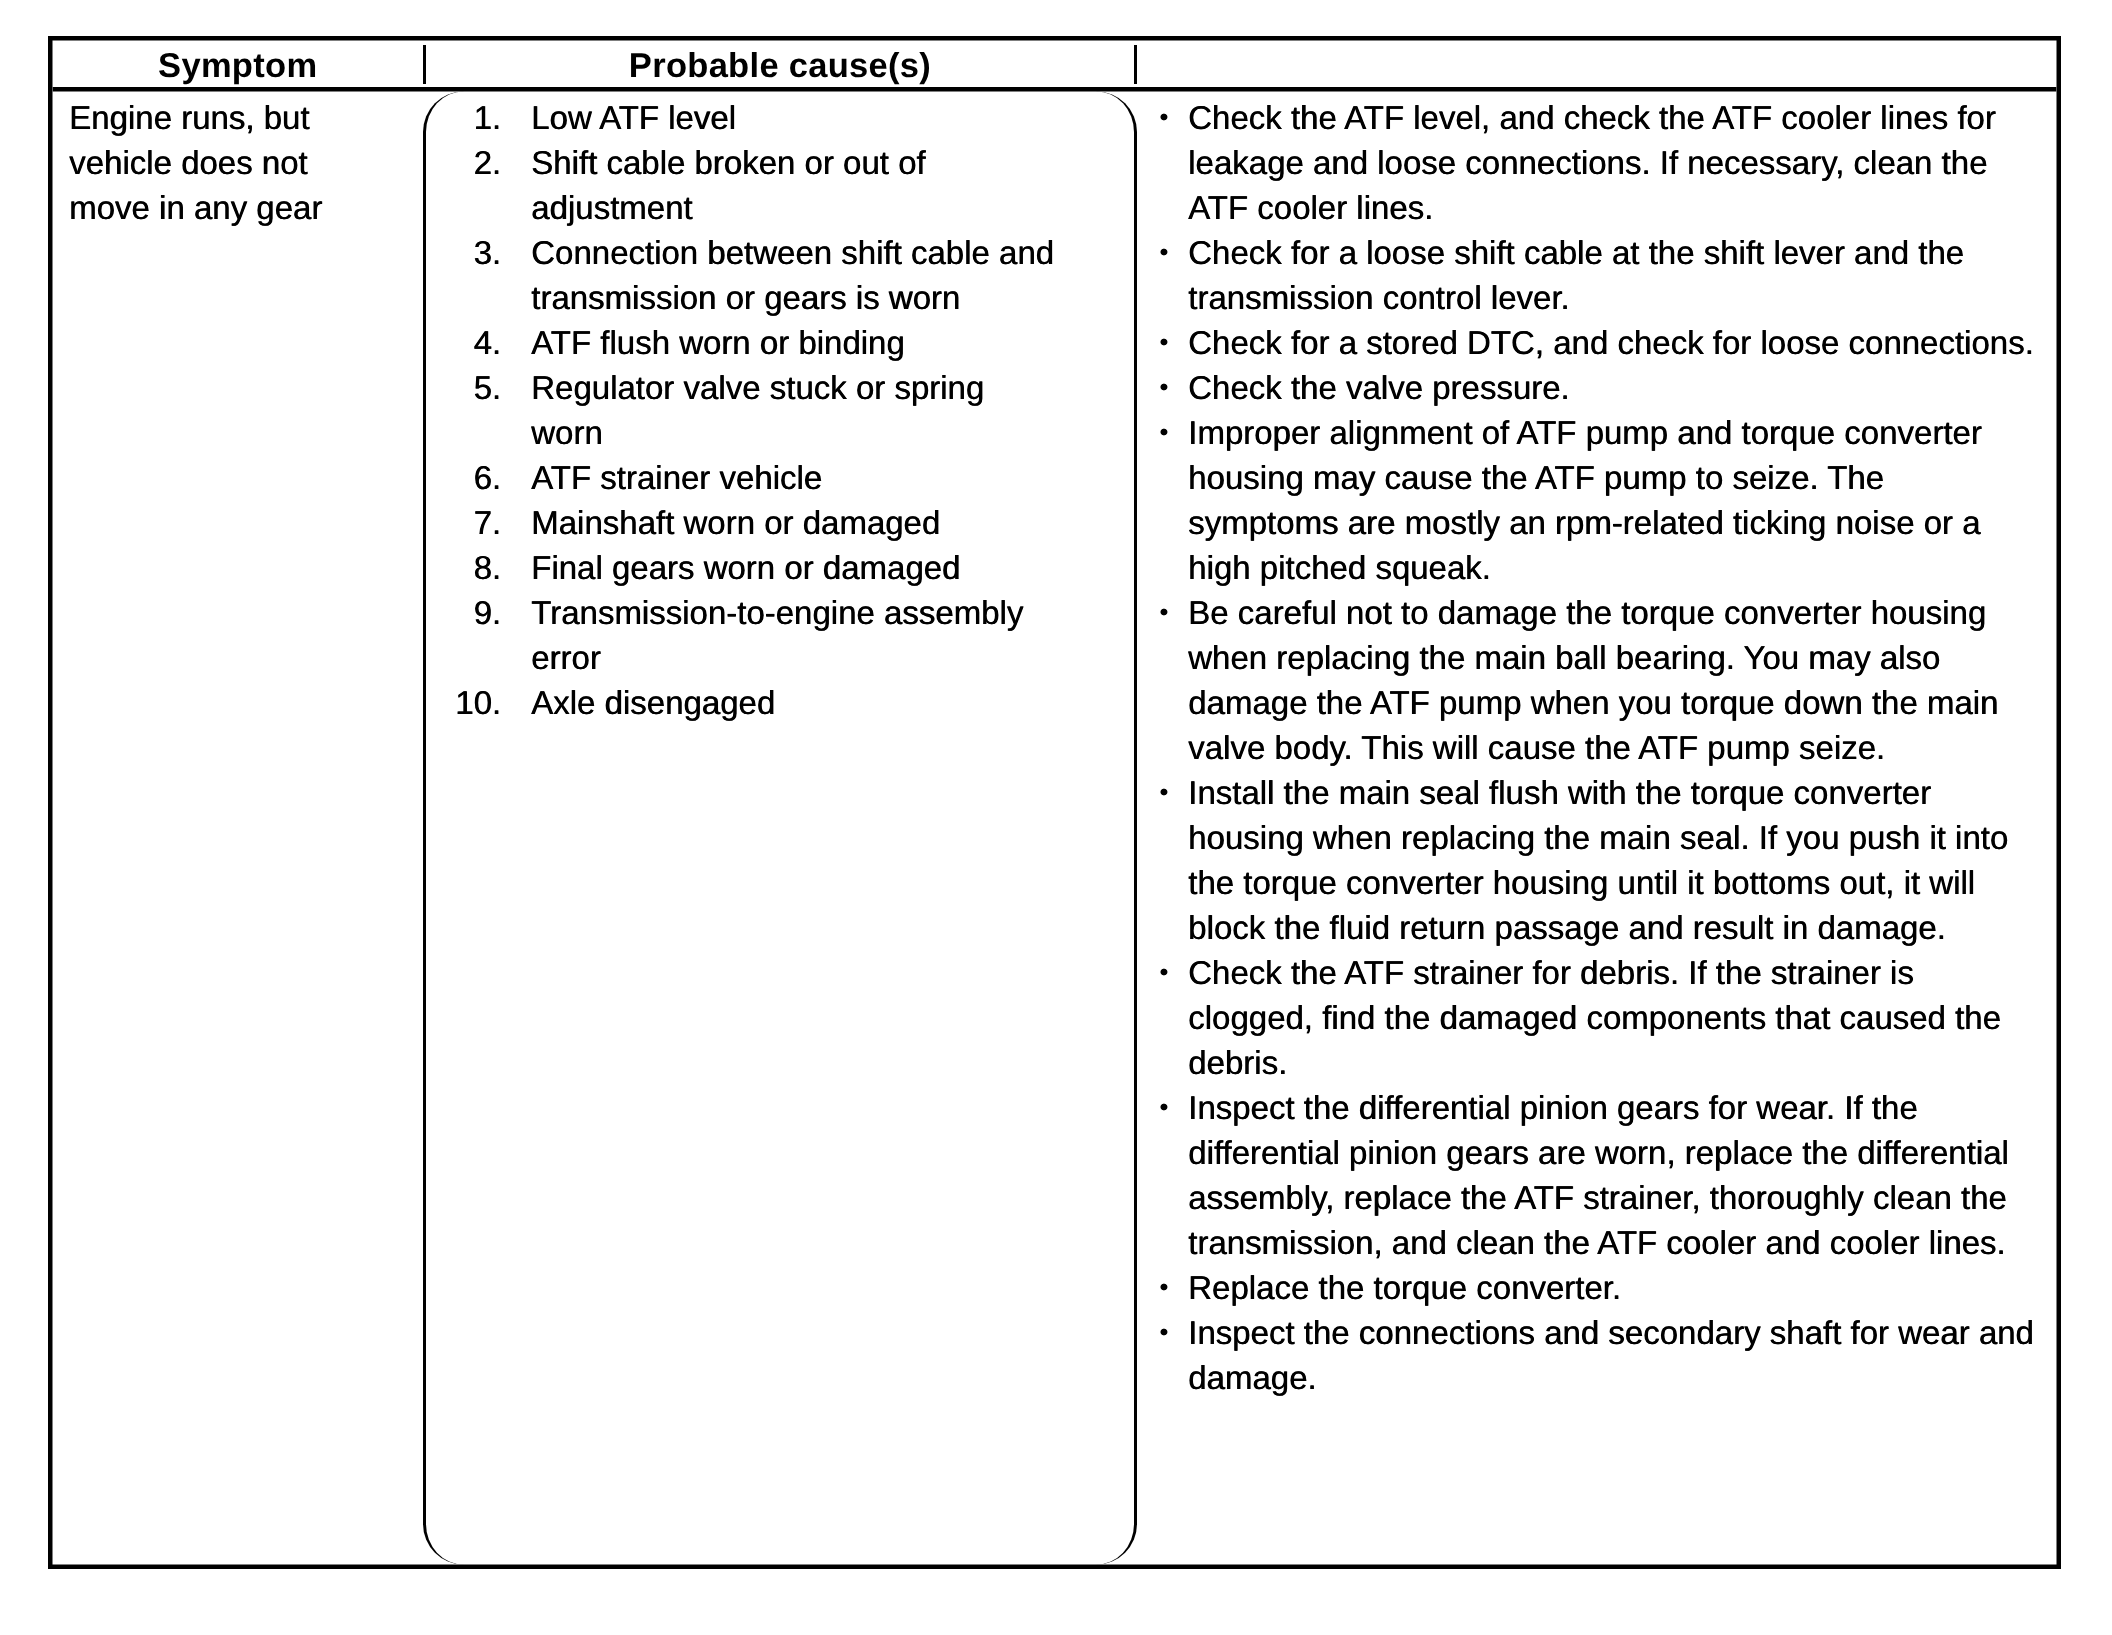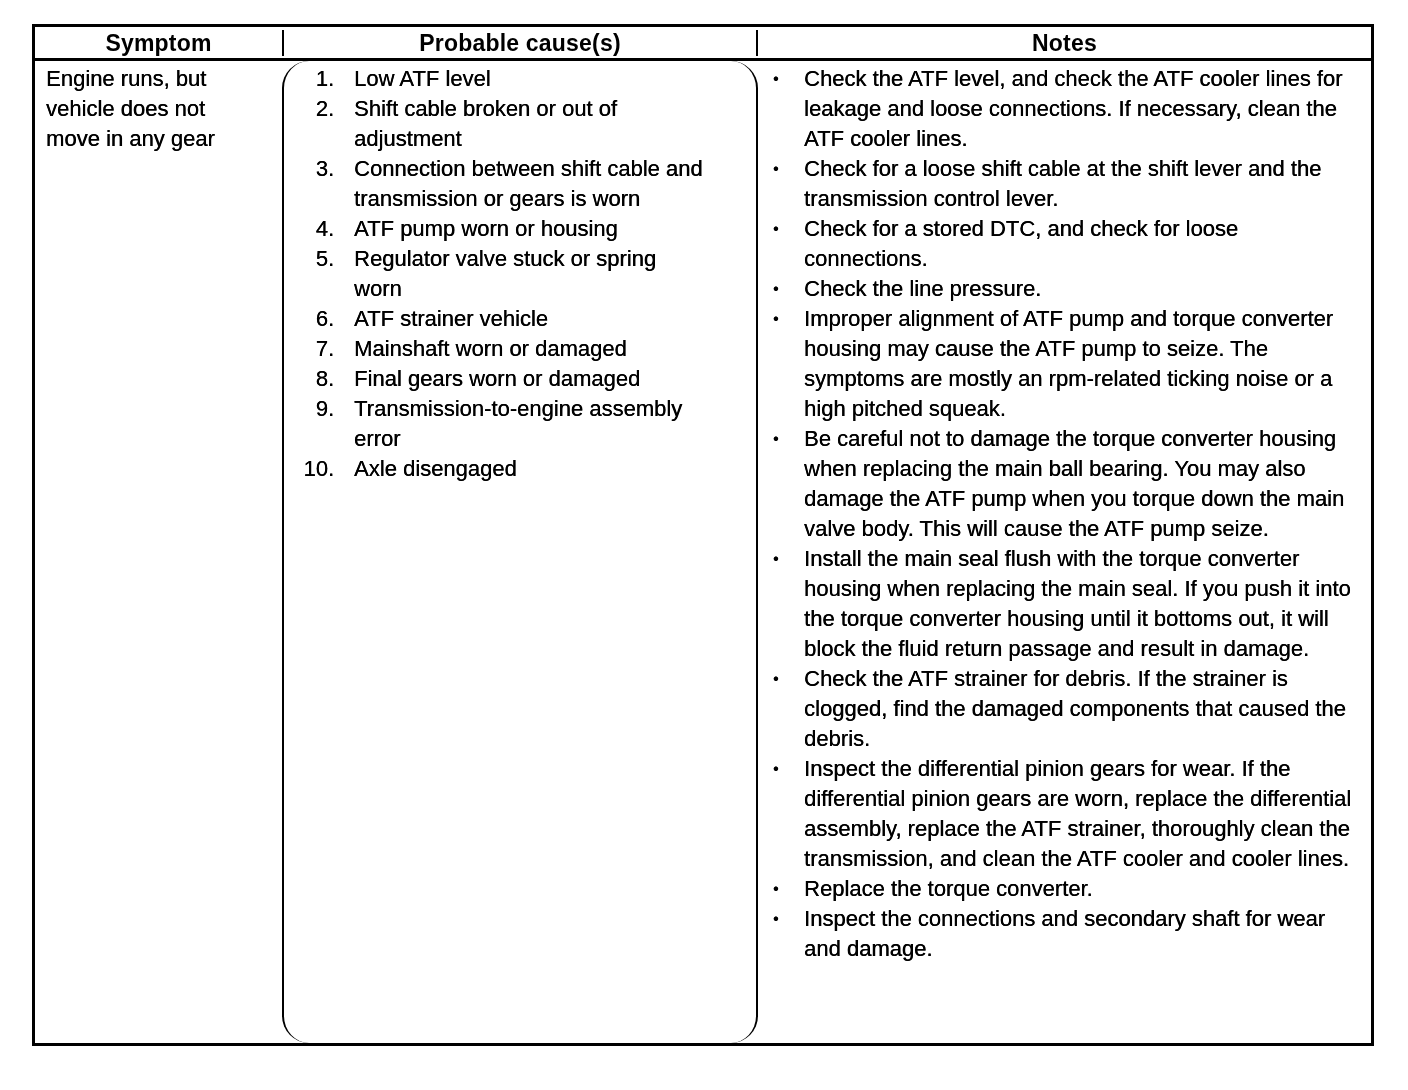--- a/index.html
+++ b/index.html
@@ -69,34 +69,33 @@
   }
   .note { display: flex; align-items: flex-start; }
   .note-bullet {
     flex: 0 0 13px;
     margin-left: 15px;
     font-size: 16px;
     line-height: 30px;
     text-align: left;
   }
   .note-text {
-    margin-left: 18px;
+    margin-left: 6px;
     max-width: 564px;
   }
 </style>
 </head>
 <body>
 
 <div class="page">
   <div class="ttable">
 
     <div class="thead">
       <div class="th col-symptom">Symptom</div>
       <div class="th col-causes">Probable cause(s)</div>
-      <div class="th col-notes">Notes</div>
     </div>
 
     <div class="tbody">
 
       <div class="td col-symptom">
         <div class="symptom-text">Engine runs, but vehicle does not move in any gear</div>
       </div>
 
       <div class="td col-causes">
         <div class="cause">
@@ -106,21 +105,21 @@
         <div class="cause">
           <span class="cause-num">2.</span>
           <span class="cause-text">Shift cable broken or out of adjustment</span>
         </div>
         <div class="cause">
           <span class="cause-num">3.</span>
           <span class="cause-text">Connection between shift cable and transmission or gears is worn</span>
         </div>
         <div class="cause">
           <span class="cause-num">4.</span>
-          <span class="cause-text">ATF pump worn or housing</span>
+          <span class="cause-text">ATF flush worn or binding</span>
         </div>
         <div class="cause">
           <span class="cause-num">5.</span>
           <span class="cause-text">Regulator valve stuck or spring worn</span>
         </div>
         <div class="cause">
           <span class="cause-num">6.</span>
           <span class="cause-text">ATF strainer vehicle</span>
         </div>
         <div class="cause">
@@ -149,21 +148,21 @@
         <div class="note">
           <span class="note-bullet">•</span>
           <span class="note-text">Check for a loose shift cable at the shift lever and the transmission control lever.</span>
         </div>
         <div class="note">
           <span class="note-bullet">•</span>
           <span class="note-text">Check for a stored DTC, and check for loose connections.</span>
         </div>
         <div class="note">
           <span class="note-bullet">•</span>
-          <span class="note-text">Check the line pressure.</span>
+          <span class="note-text">Check the valve pressure.</span>
         </div>
         <div class="note">
           <span class="note-bullet">•</span>
           <span class="note-text">Improper alignment of ATF pump and torque converter housing may cause the ATF pump to seize. The symptoms are mostly an rpm-related ticking noise or a high pitched squeak.</span>
         </div>
         <div class="note">
           <span class="note-bullet">•</span>
           <span class="note-text">Be careful not to damage the torque converter housing when replacing the main ball bearing. You may also damage the ATF pump when you torque down the main valve body. This will cause the ATF pump seize.</span>
         </div>
         <div class="note">

